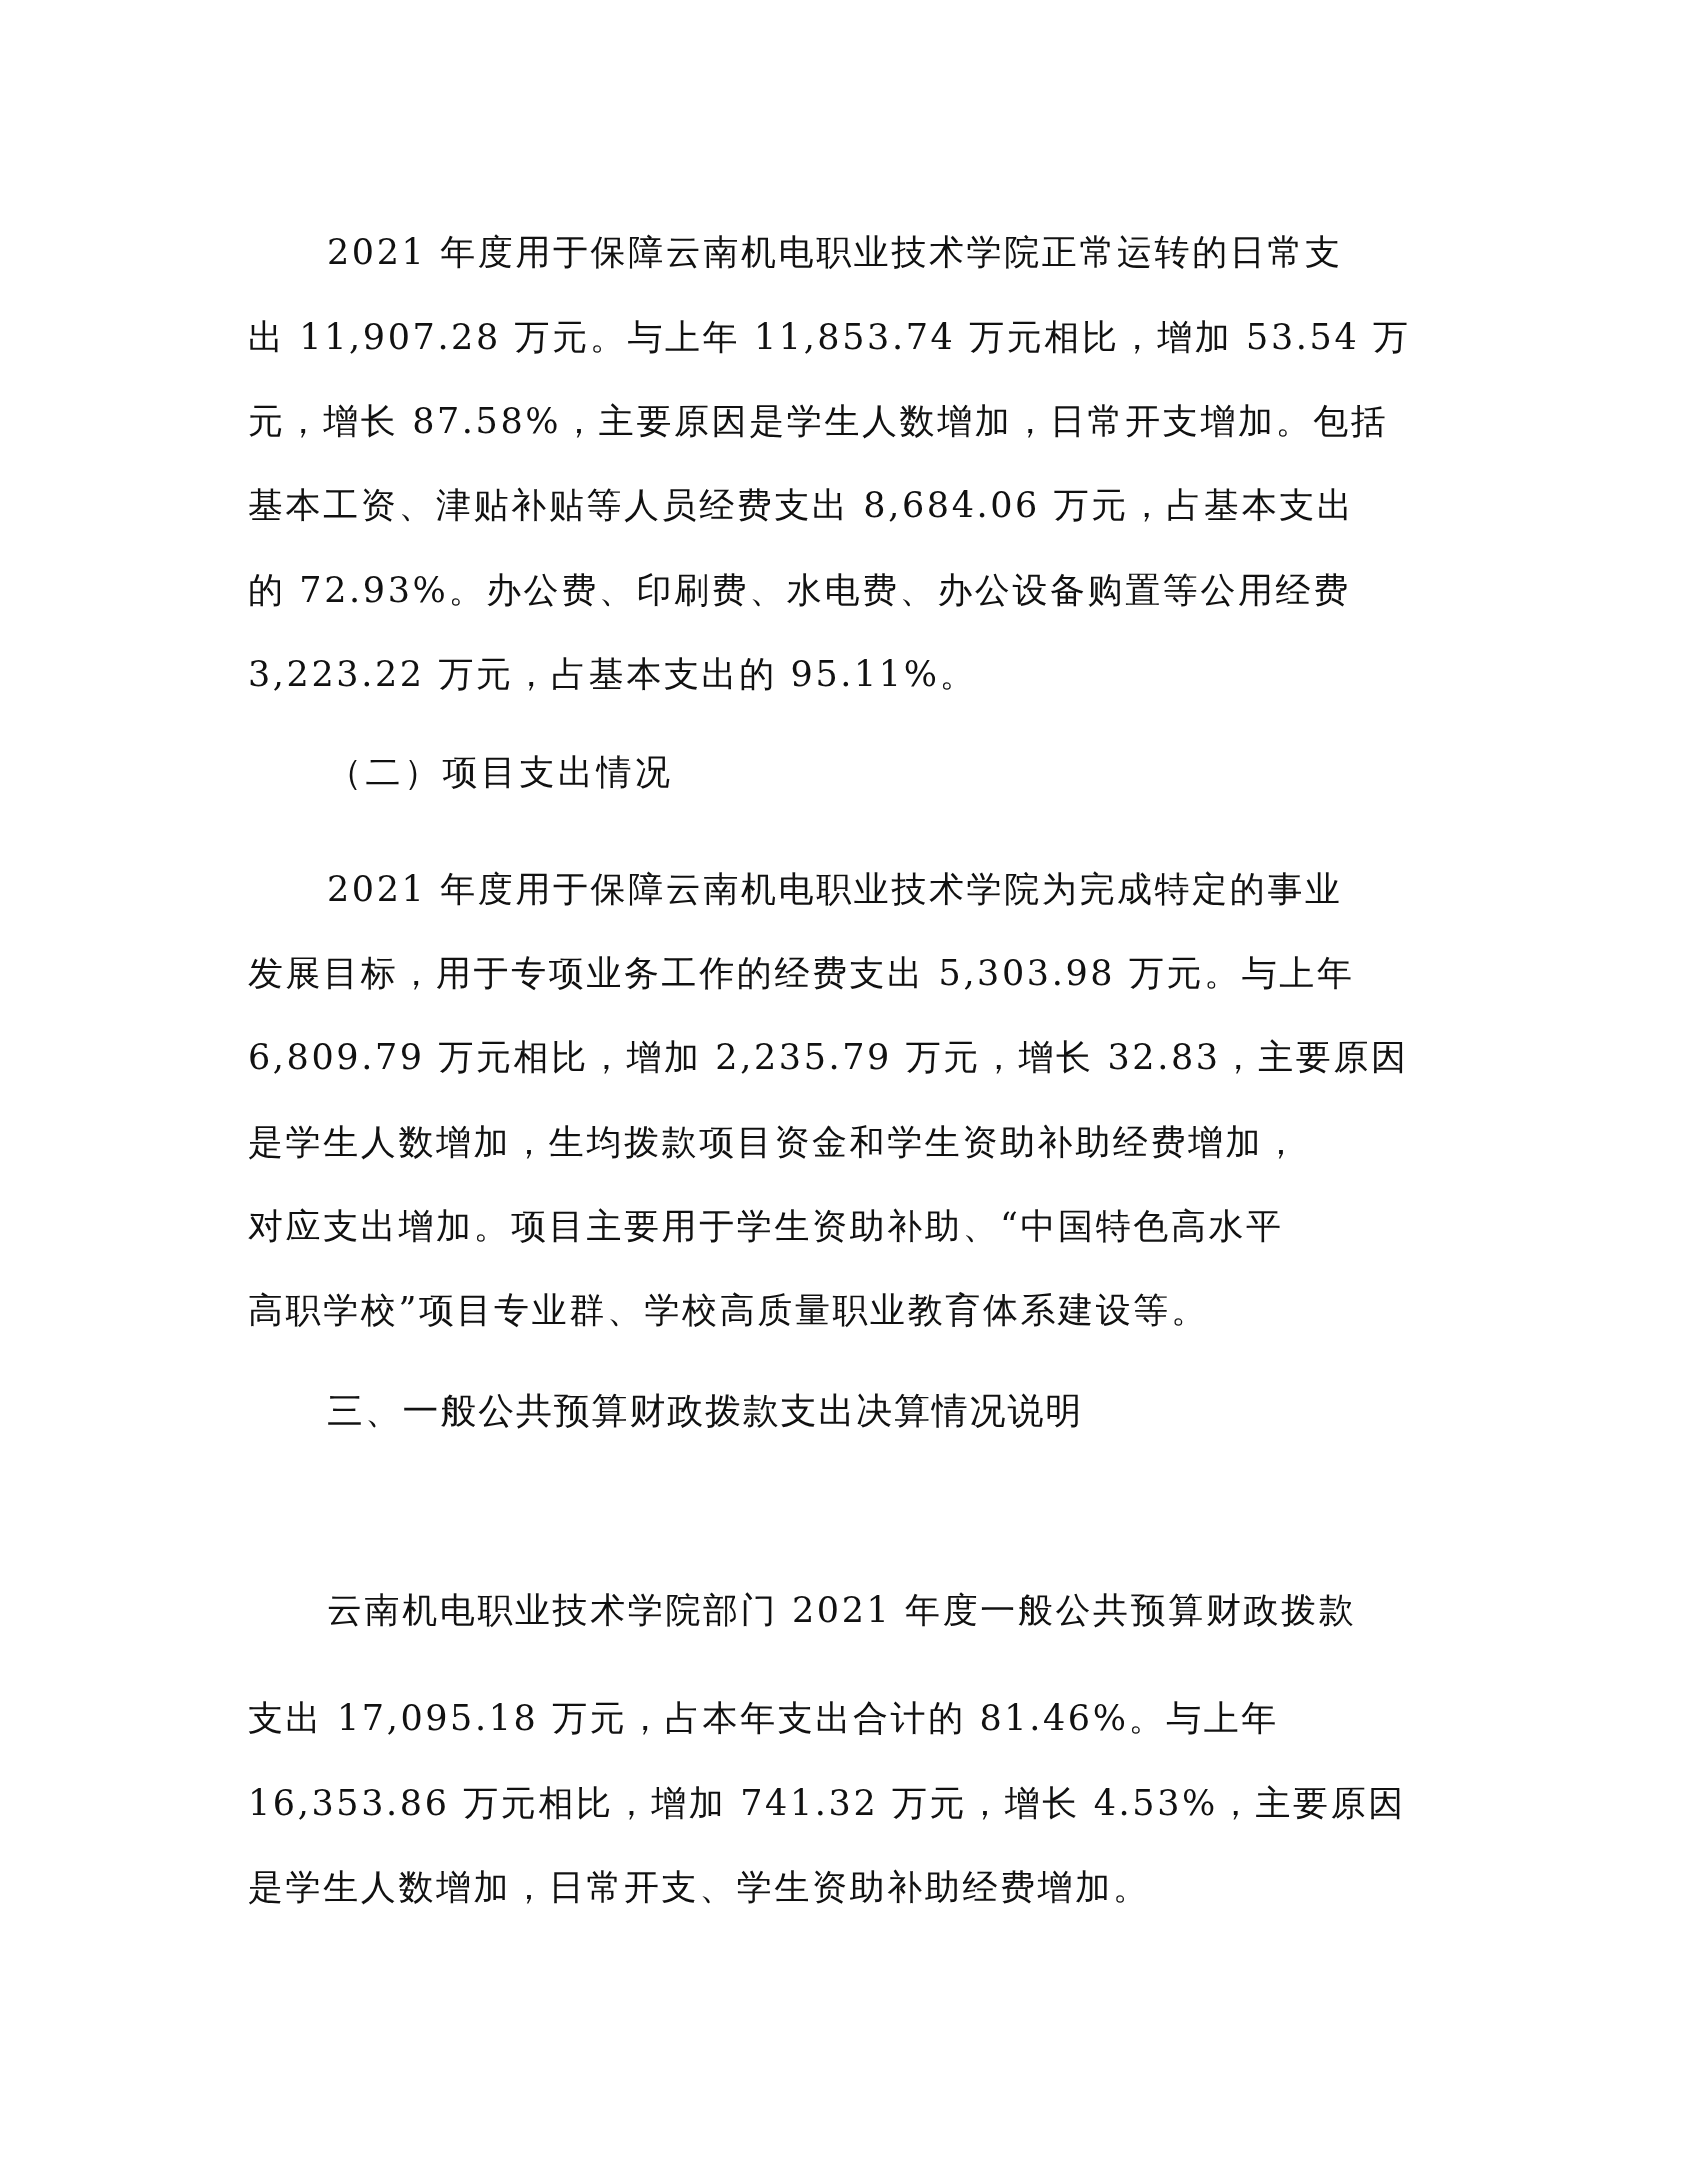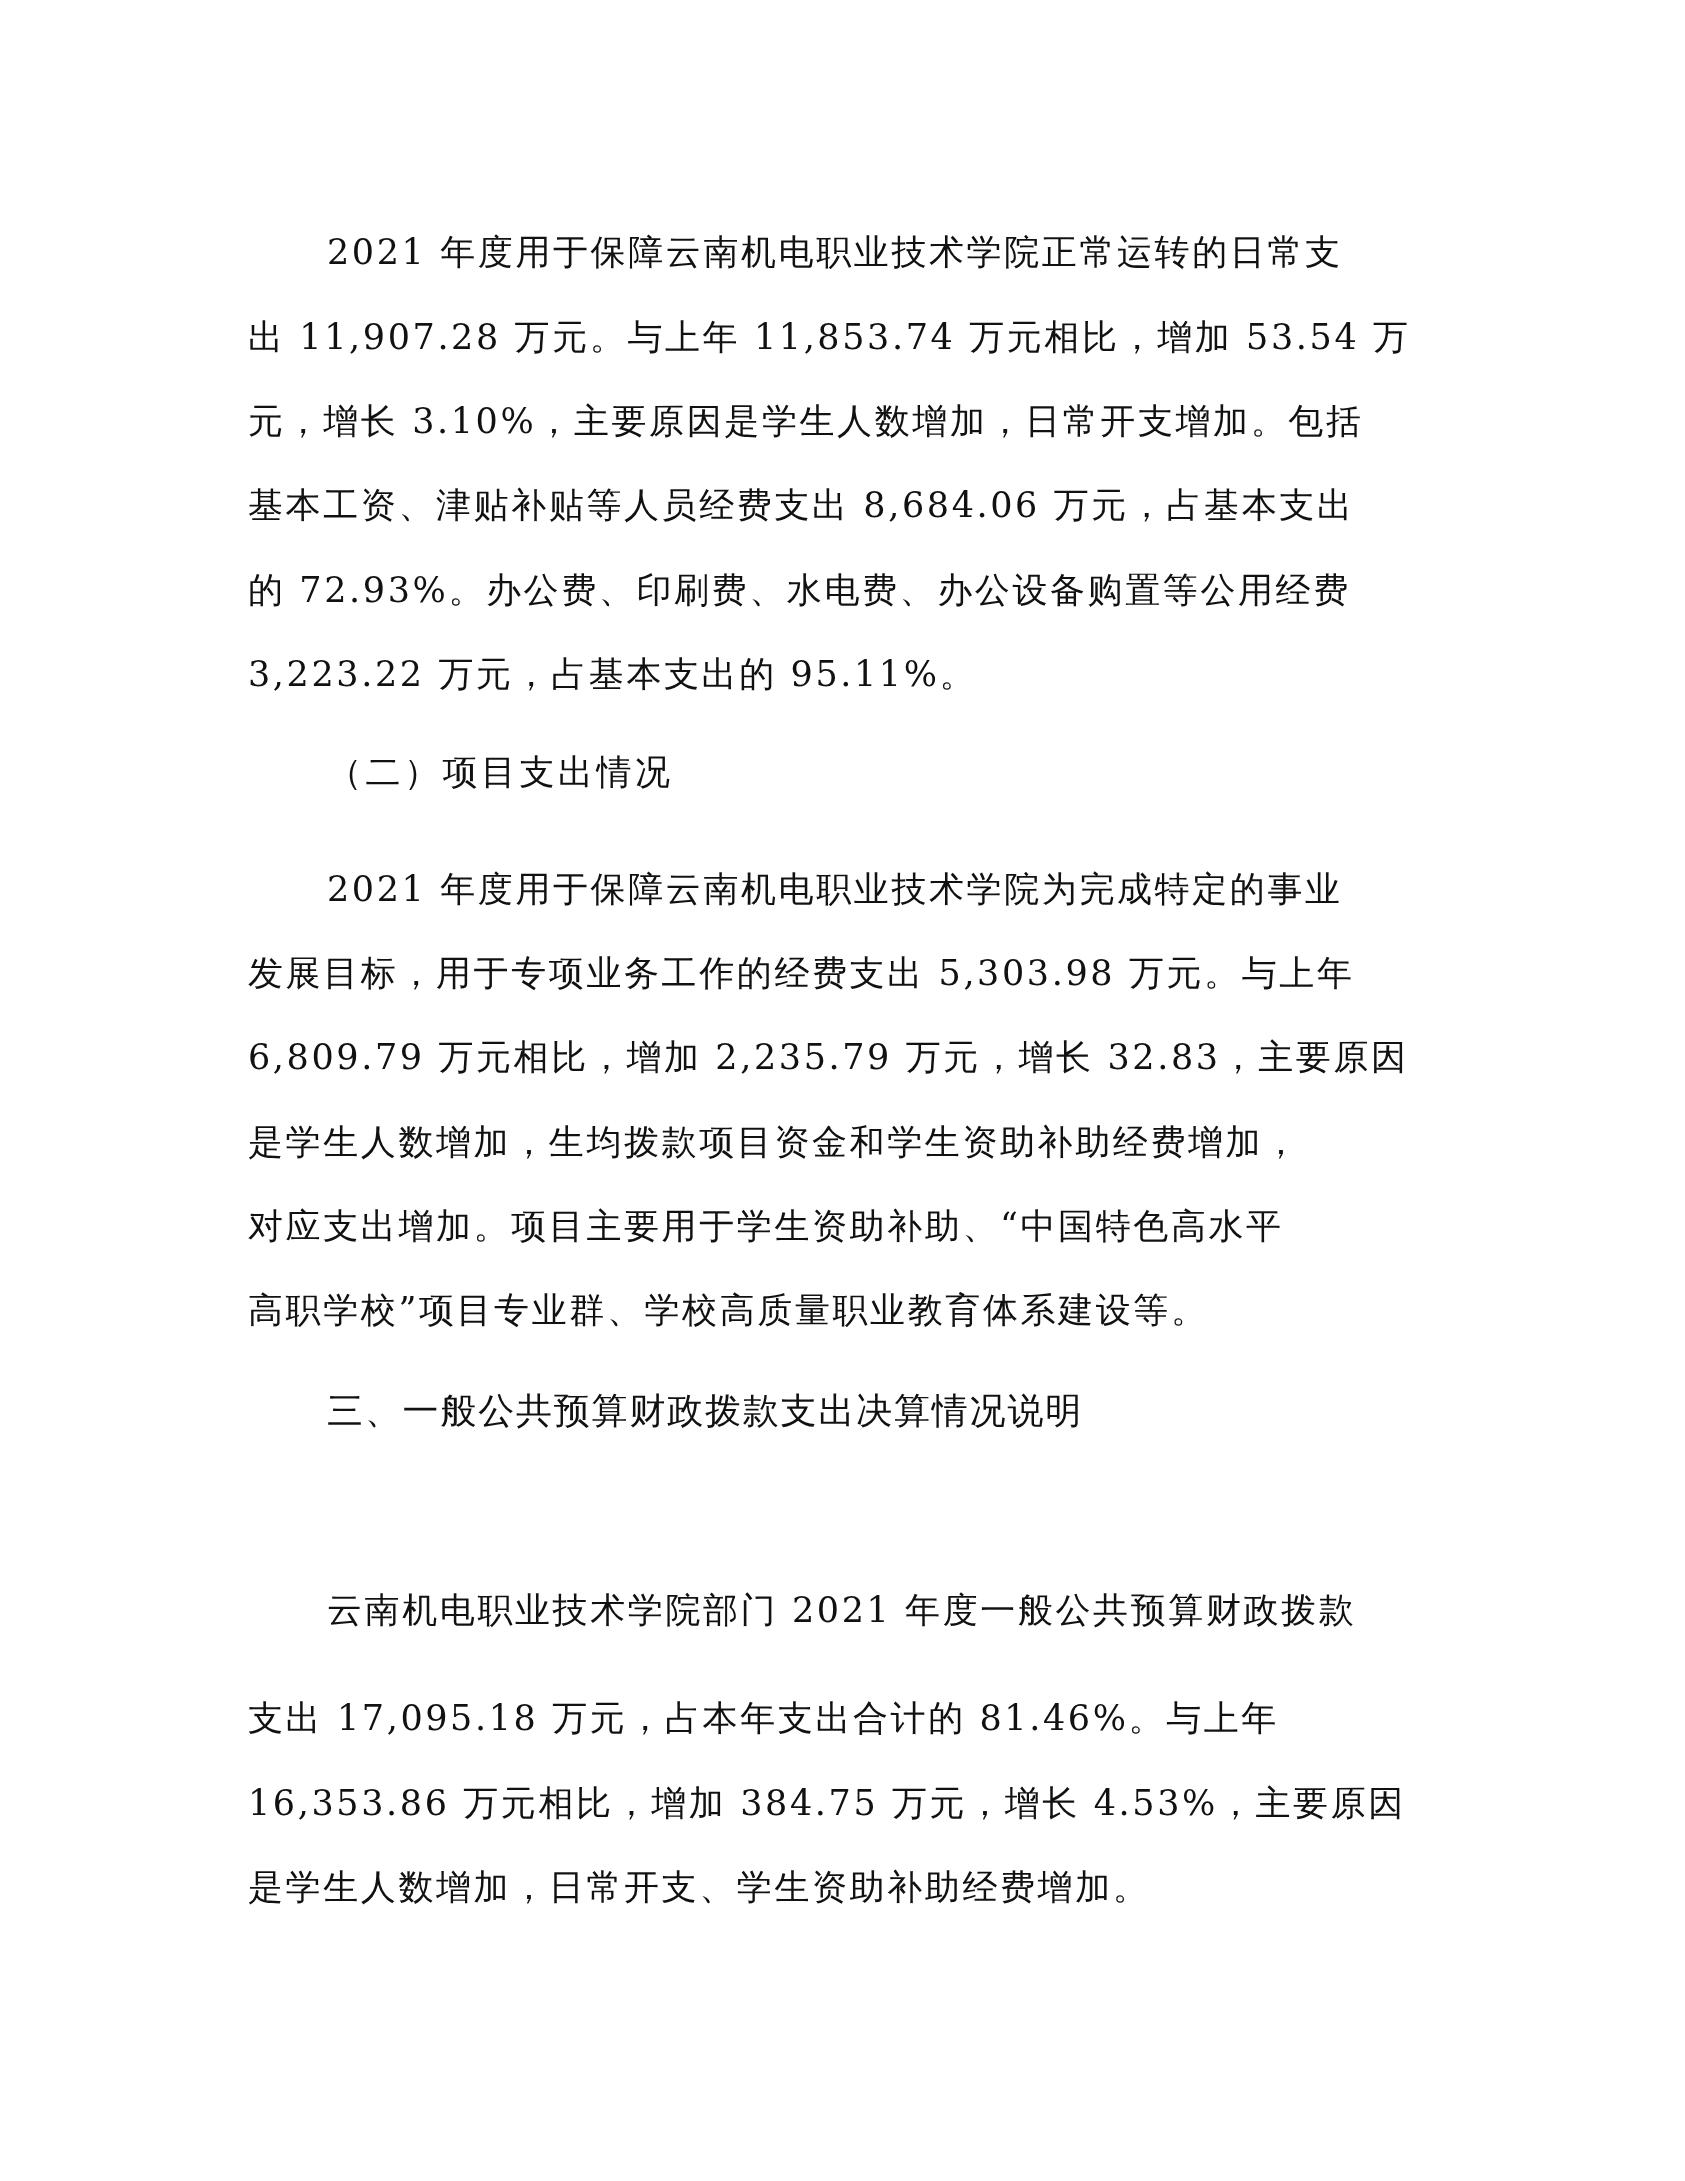--- a/index.html
+++ b/index.html
@@ -41,21 +41,21 @@
   }
 </style>
 </head>
 <body>
 
 <div class="page">
 
   <div>
     <div class="line indent" style="top:226px;">2021 年度用于保障云南机电职业技术学院正常运转的日常支</div>
     <div class="line" style="top:311px;">出 11,907.28 万元。与上年 11,853.74 万元相比，增加 53.54 万</div>
-    <div class="line" style="top:395px;">元，增长 3.10%，主要原因是学生人数增加，日常开支增加。包括</div>
+    <div class="line" style="top:395px;">元，增长 87.58%，主要原因是学生人数增加，日常开支增加。包括</div>
     <div class="line" style="top:479px;">基本工资、津贴补贴等人员经费支出 8,684.06 万元，占基本支出</div>
     <div class="line" style="top:564px;">的 72.93%。办公费、印刷费、水电费、办公设备购置等公用经费</div>
     <div class="line" style="top:648px;">3,223.22 万元，占基本支出的 95.11%。</div>
   </div>
 
   <div class="line subhead" style="top:746px;">（二）项目支出情况</div>
 
   <div>
     <div class="line indent" style="top:863px;">2021 年度用于保障云南机电职业技术学院为完成特定的事业</div>
     <div class="line" style="top:947px;">发展目标，用于专项业务工作的经费支出 5,303.98 万元。与上年</div>
@@ -64,18 +64,18 @@
     <div class="line" style="top:1200px;">对应支出增加。项目主要用于学生资助补助、“中国特色高水平</div>
     <div class="line" style="top:1284px;">高职学校”项目专业群、学校高质量职业教育体系建设等。</div>
   </div>
 
   <div class="line heading" style="top:1384px;">三、一般公共预算财政拨款支出决算情况说明</div>
 
 
   <div>
     <div class="line indent" style="top:1584px;">云南机电职业技术学院部门 2021 年度一般公共预算财政拨款</div>
     <div class="line" style="top:1692px;">支出 17,095.18 万元，占本年支出合计的 81.46%。与上年</div>
-    <div class="line" style="top:1777px;">16,353.86 万元相比，增加 384.75 万元，增长 4.53%，主要原因</div>
+    <div class="line" style="top:1777px;">16,353.86 万元相比，增加 741.32 万元，增长 4.53%，主要原因</div>
     <div class="line" style="top:1861px;">是学生人数增加，日常开支、学生资助补助经费增加。</div>
   </div>
 
 </div>
 
 
 </body></html>

